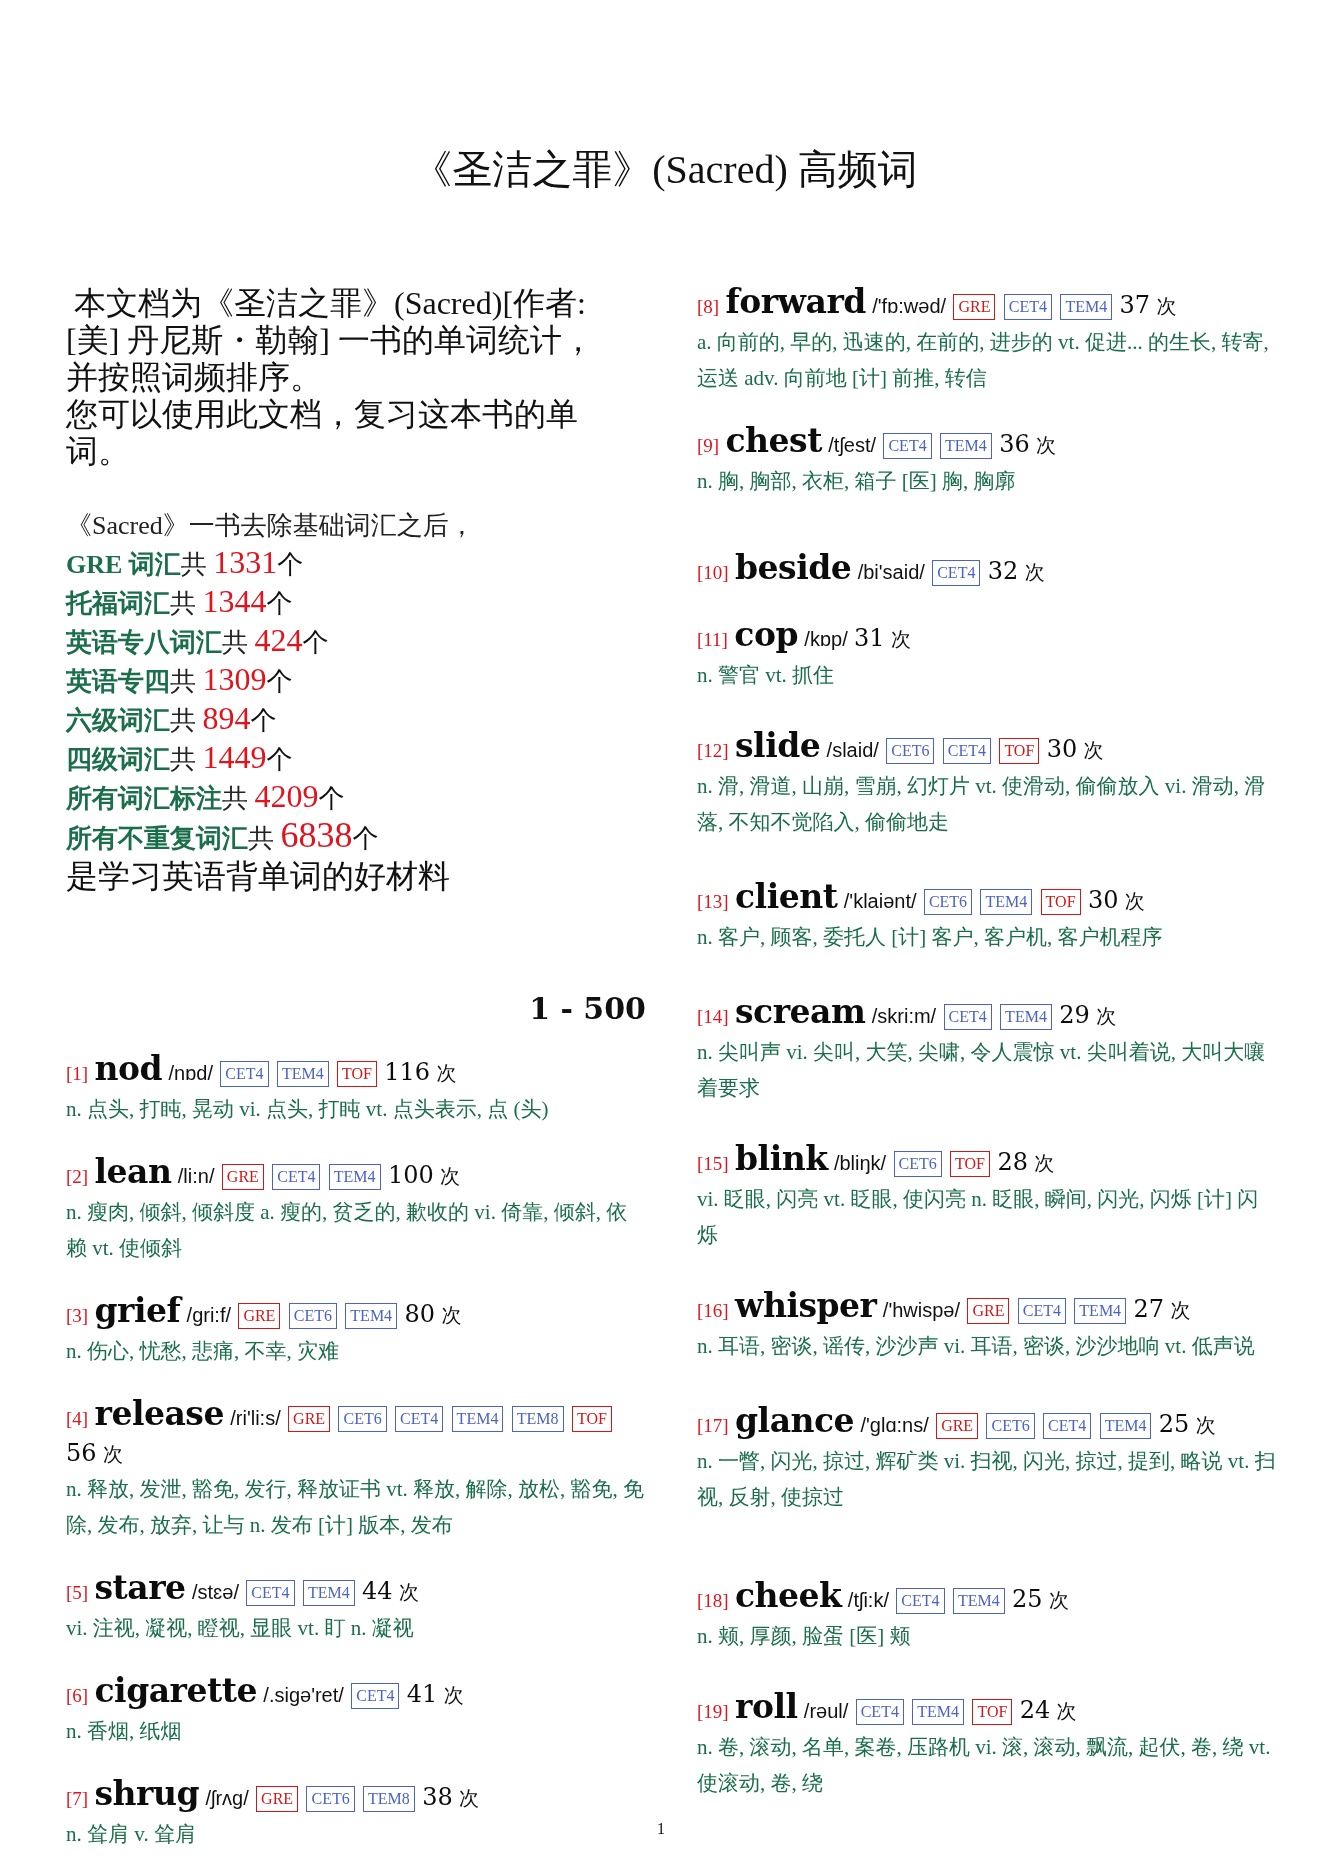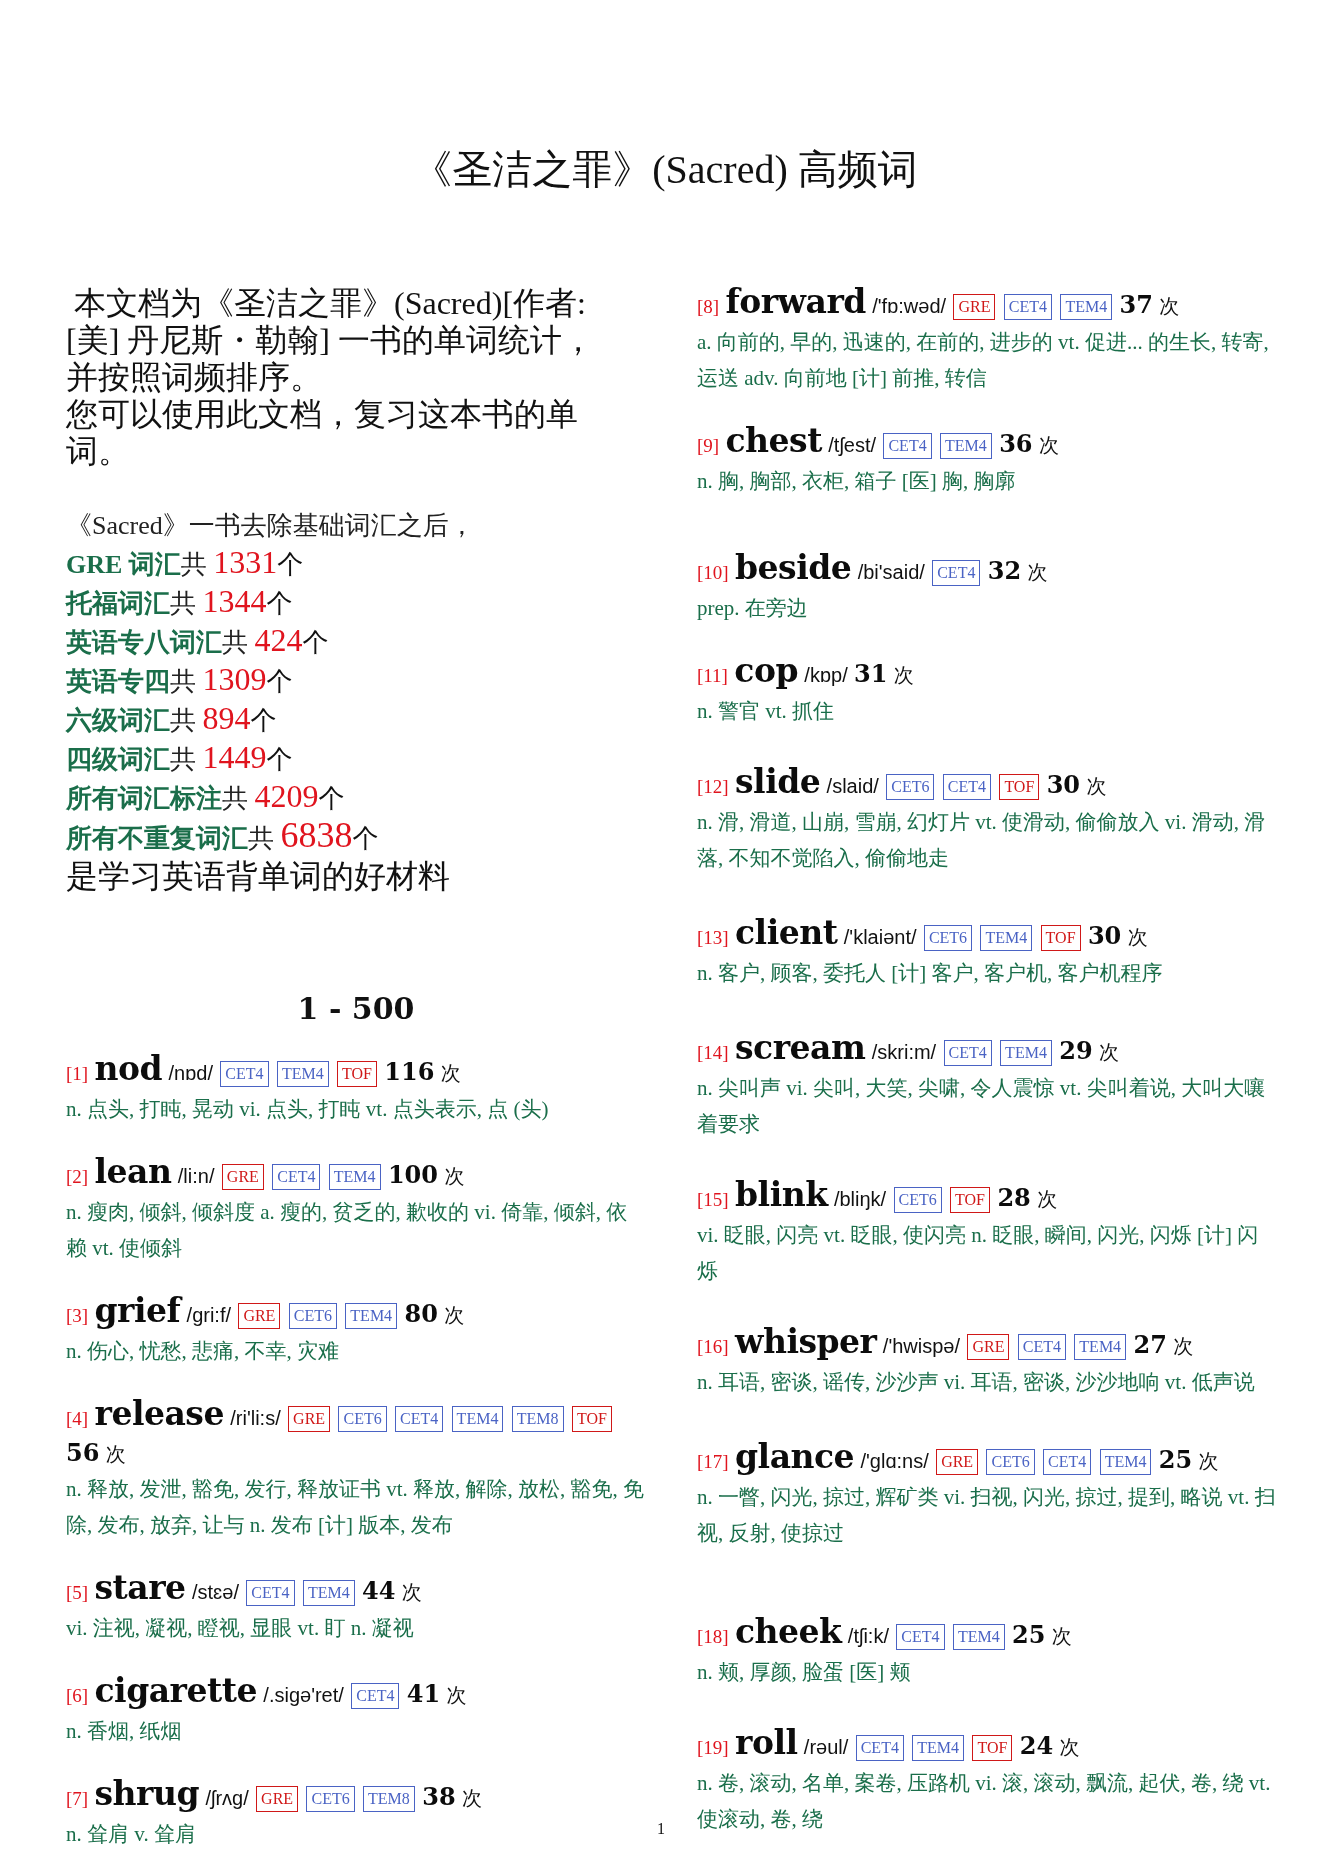--- a/index.html
+++ b/index.html
@@ -19,34 +19,34 @@
   }
   .stats { margin-top: 38px; font-family: "Liberation Serif", "DejaVu Serif", serif; }
   .stats .lead { font-size: 26px; line-height: 36px; color: #222; }
   .stat-row { font-size: 26px; line-height: 36px; color: #1a6e4a; font-weight: bold; }
   .stat-row .gong { color: #222; font-weight: normal; }
   .stat-row .num { color: #e0141e; font-weight: normal; font-size: 32px; text-align: right; }
   .stat-row .ge { color: #111; font-weight: normal; }
   .stat-row.big .num { font-size: 36px; }
   .stats .closing { font-size: 32px; line-height: 38px; color: #111; }
   .section-heading {
-    text-align: center; font-weight: bold; font-size: 30px; margin: 96px 0 26px 0;
+    text-align: right; font-weight: bold; font-size: 30px; margin: 96px 0 26px 0;
     font-family: "DejaVu Serif", serif; color: #111;
   }
   .entry { margin-bottom: 28px; }
   .head { font-size: 20px; line-height: 34px; }
   .idx { color: #e0141e; font-size: 19px; font-family: "Liberation Serif", serif; }
   .word { font-weight: bold; font-size: 33px; color: #0c0c0c; font-family: "DejaVu Serif", serif; letter-spacing: -0.5px; }
   .ipa { font-family: "Liberation Sans", "DejaVu Sans", sans-serif; font-size: 20px; color: #111; }
   .tag {
     display: inline-block; font-family: "Liberation Serif", serif; font-size: 16px; line-height: 20px;
     padding: 2px 4px 2px 4px; border: 1px solid #4a63c4; color: #4a63c4; margin: 0 1px; vertical-align: 1px;
   }
   .tag.red { border-color: #d01818; color: #d01818; }
-  .count { font-weight: bold; font-size: 24px; font-family: "DejaVu Serif", serif; color: #0c0c0c; }
+  .count { font-weight: normal; font-size: 24px; font-family: "DejaVu Serif", serif; color: #0c0c0c; }
   .ci { font-size: 20px; color: #111; font-family: "Liberation Serif", serif; }
   .def { color: #1a6e4a; font-size: 21px; line-height: 36px; font-family: "Liberation Serif", "DejaVu Serif", serif; }
   .page-num { position: absolute; top: 1820px; left: 0; width: 1322px; text-align: center; font-size: 16px; font-family: "Liberation Serif", serif; }
 </style>
 </head>
 <body>
 
 <div class="title">《圣洁之罪》(Sacred) 高频词</div>
 
 <div class="col-left">
@@ -112,21 +112,20 @@
       <div class="entry" style="margin-bottom: 28px;">
         <div class="head"><span class="idx">[8]</span> <span class="word">forward</span> <span class="ipa">/'fɒ:wəd/</span> <span class="tag red">GRE</span> <span class="tag">CET4</span> <span class="tag">TEM4</span> <span class="count">37</span> <span class="ci">次</span></div>
         <div class="def">a. 向前的, 早的, 迅速的, 在前的, 进步的 vt. 促进... 的生长, 转寄, 运送 adv. 向前地 [计] 前推, 转信</div>
       </div>
       <div class="entry" style="margin-bottom: 52px;">
         <div class="head"><span class="idx">[9]</span> <span class="word">chest</span> <span class="ipa">/tʃest/</span> <span class="tag">CET4</span> <span class="tag">TEM4</span> <span class="count">36</span> <span class="ci">次</span></div>
         <div class="def">n. 胸, 胸部, 衣柜, 箱子 [医] 胸, 胸廓</div>
       </div>
       <div class="entry" style="margin-bottom: 28px;">
         <div class="head"><span class="idx">[10]</span> <span class="word">beside</span> <span class="ipa">/bi'said/</span> <span class="tag">CET4</span> <span class="count">32</span> <span class="ci">次</span></div>
-        <div class="def">prep. 在旁边</div>
       </div>
       <div class="entry" style="margin-bottom: 36px;">
         <div class="head"><span class="idx">[11]</span> <span class="word">cop</span> <span class="ipa">/kɒp/</span> <span class="count">31</span> <span class="ci">次</span></div>
         <div class="def">n. 警官 vt. 抓住</div>
       </div>
       <div class="entry" style="margin-bottom: 40px;">
         <div class="head"><span class="idx">[12]</span> <span class="word">slide</span> <span class="ipa">/slaid/</span> <span class="tag">CET6</span> <span class="tag">CET4</span> <span class="tag red">TOF</span> <span class="count">30</span> <span class="ci">次</span></div>
         <div class="def">n. 滑, 滑道, 山崩, 雪崩, 幻灯片 vt. 使滑动, 偷偷放入 vi. 滑动, 滑落, 不知不觉陷入, 偷偷地走</div>
       </div>
       <div class="entry" style="margin-bottom: 40px;">

